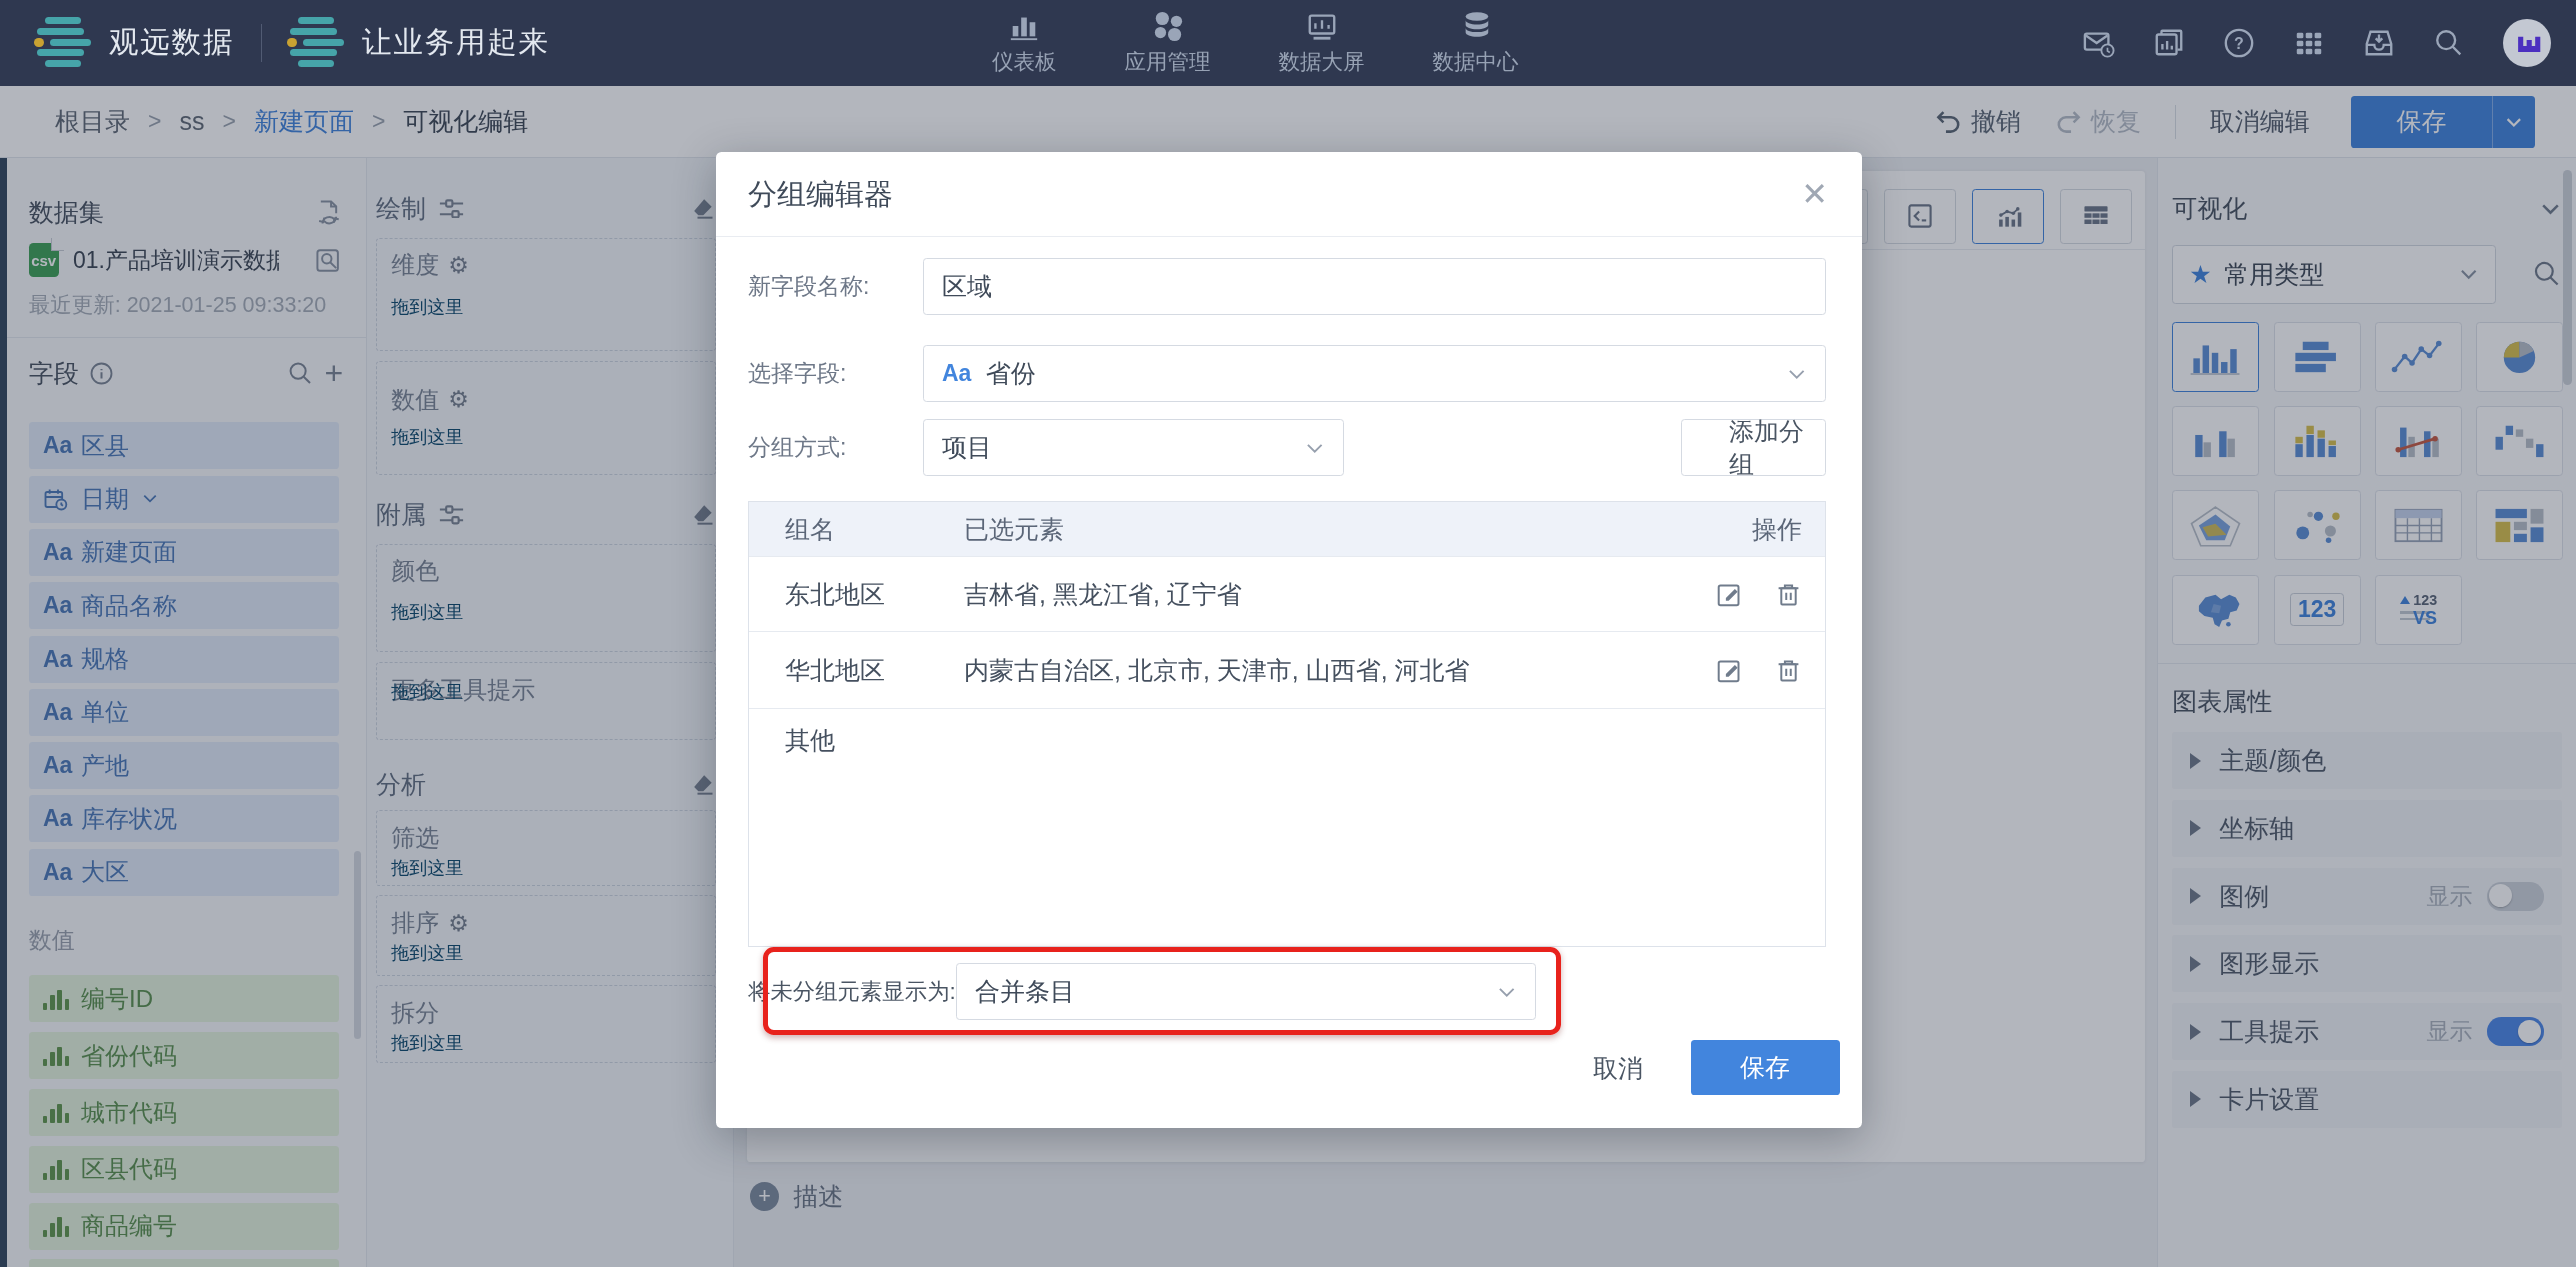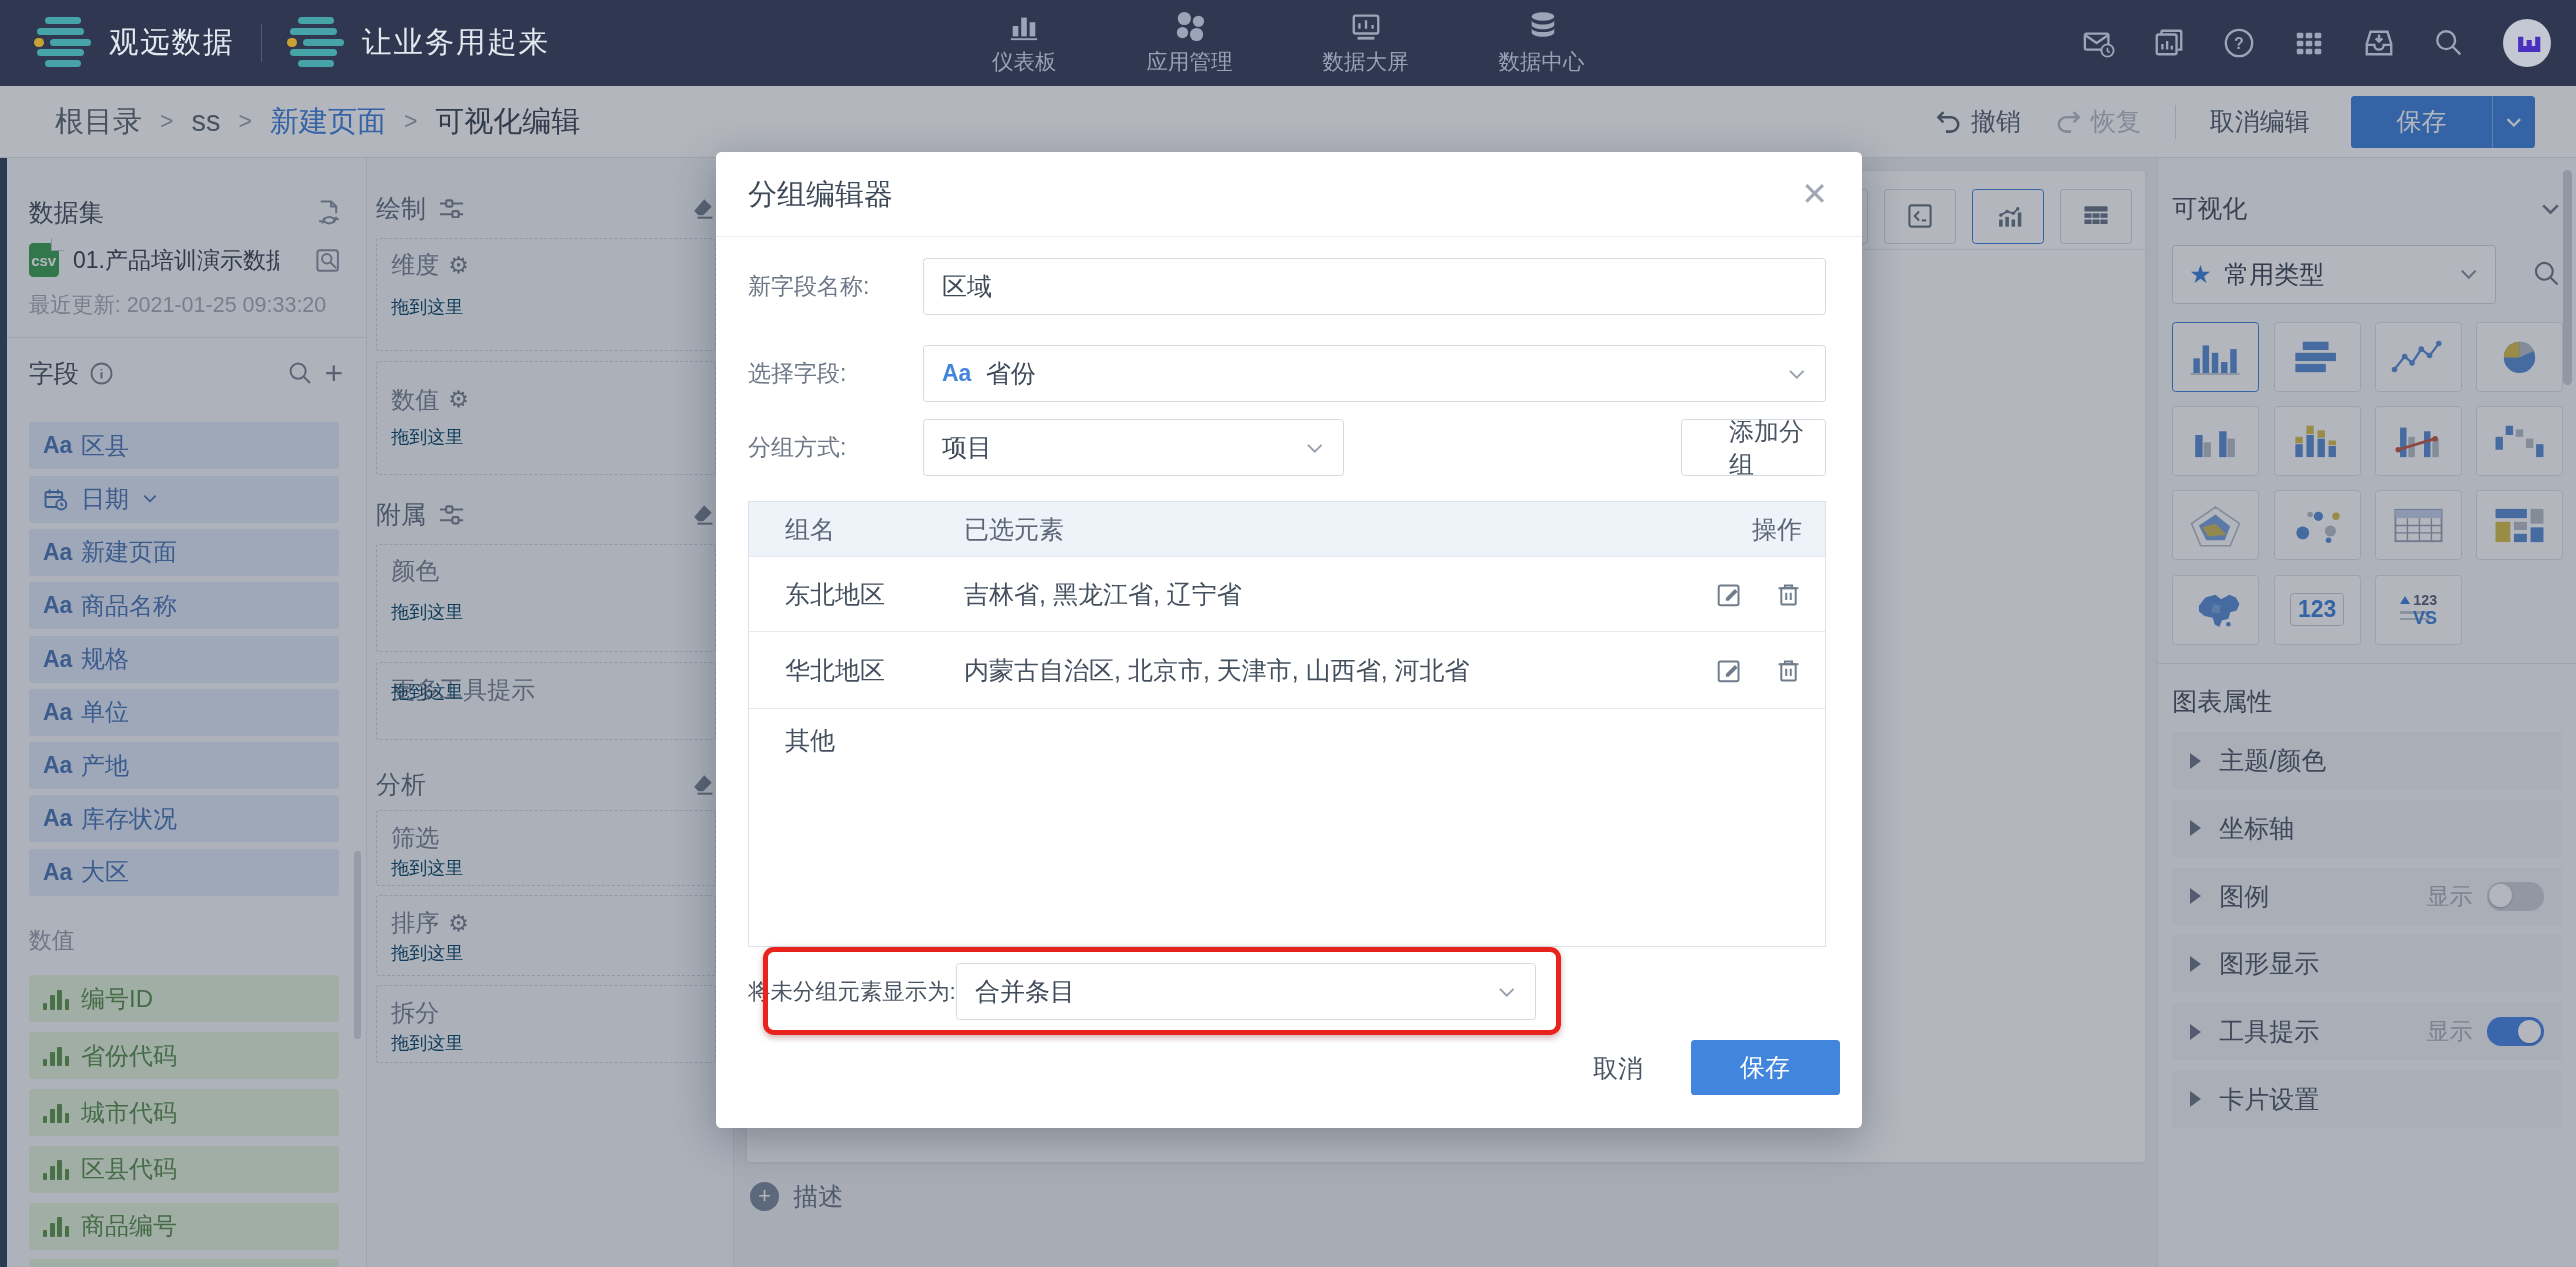--- a/index.html
+++ b/index.html
@@ -13,32 +13,32 @@
   .logo-mark { position:relative; width:59px; height:52px; }
   .logo-mark i { position:absolute; height:7.2px; border-radius:3.6px; background:#46a4a9; }
   .logo-mark i:nth-child(1){ top:0;    left:12.5px; width:36px; }
   .logo-mark i:nth-child(2){ top:10.7px; left:5.4px;  width:47px; }
   .logo-mark i:nth-child(3){ top:21.5px; left:18px; width:41px; }
   .logo-mark i:nth-child(4){ top:32px; left:5.4px;  width:47px; }
   .logo-mark i:nth-child(5){ top:43px; left:12.5px; width:36px; }
   .logo-mark b { position:absolute; top:20.6px; left:1.8px; width:9.8px; height:9.8px; border-radius:50%; background:#c9a232; }
   .brand-text { color:#e3e8ef; font-size:29.5px; margin-left:18px; letter-spacing:1.8px; }
   .nav-divider { width:0.9px; height:38px; background:#515b73; margin:0 23px 0 27px; }
-  .nav-menu { position:absolute; left:992px; top:0; height:86px; display:flex; align-items:center; gap:90px; }
+  .nav-menu { position:absolute; left:992px; top:0; height:86px; display:flex; align-items:center; gap:68px; }
   .nav-item { display:flex; flex-direction:column; align-items:center; color:#97a2b4; cursor:pointer; }
   .nav-item svg { color:#9aa5b8; }
   .nav-item span { font-size:21.5px; margin-top:4.5px; }
   .nav-right { position:absolute; right:25px; top:0; height:86px; display:flex; align-items:center; gap:38px; }
   .nav-right svg { color:#9aa5b8; cursor:pointer; }
   .avatar { width:48px; height:48px; border-radius:50%; background:#c3c8d2; display:flex; align-items:center; justify-content:center; cursor:pointer; }
 
   
   .crumb-row { position:absolute; top:86px; left:0; width:2576px; height:72px; background:#ffffff; display:flex; align-items:center; padding:0 41px 0 55px; border-bottom:0.9px solid #e2e6ec; }
   .crumb-row .sep { color:#9aa3af; font-size:23px; margin:0 18px; }
-  .crumb { font-size:29px; color:#616a76; cursor:pointer; }
+  .crumb { font-size:25px; color:#616a76; cursor:pointer; }
   .crumb.link { color:#4285dd; }
   .crumb.current { color:#3f4957; cursor:default; }
   .edit-controls { margin-left:auto; display:flex; align-items:center; gap:34px; }
   .tool-txt { display:flex; align-items:center; gap:9px; font-size:25px; cursor:pointer; }
   .tool-undo { color:#5c6775; }
   .tool-redo { color:#b7bec8; }
   .ctrl-divider { width:0.9px; height:34px; background:#d9dee5; }
   .cancel-edit { font-size:25px; color:#555f6e; cursor:pointer; margin-right:7.2px; }
   .save-split { display:flex; height:52px; background:#4285dd; border-radius:3.6px; overflow:hidden; cursor:pointer; }
   .save-main { width:141px; display:flex; align-items:center; justify-content:center; color:#fff; font-size:25px; }

